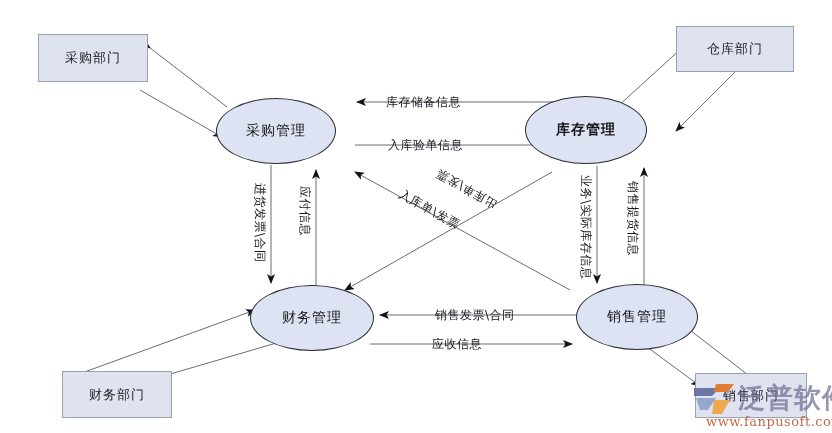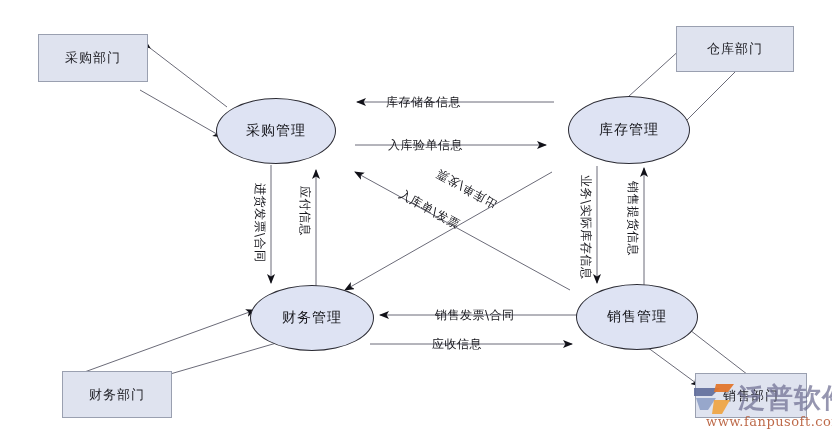--- a/index.html
+++ b/index.html
@@ -129,21 +129,21 @@
   </div>
 
   <div class="node-box" style="left:695px;top:373px;width:112px;height:45px;">
     <span>销售部门</span>
   </div>
 
   <div class="node-ellipse" style="left:216px;top:98px;width:120px;height:66px;">
     <span>采购管理</span>
   </div>
 
-  <div class="node-ellipse" style="left:568px;top:96px;width:122px;height:68px;">
+  <div class="node-ellipse" style="left:525px;top:96px;width:122px;height:68px;font-weight:bold;">
     <span>库存管理</span>
   </div>
 
   <div class="node-ellipse" style="left:576px;top:284px;width:122px;height:66px;">
     <span>销售管理</span>
   </div>
 
   <div class="node-ellipse" style="left:250px;top:285px;width:124px;height:66px;">
     <span>财务管理</span>
   </div>

